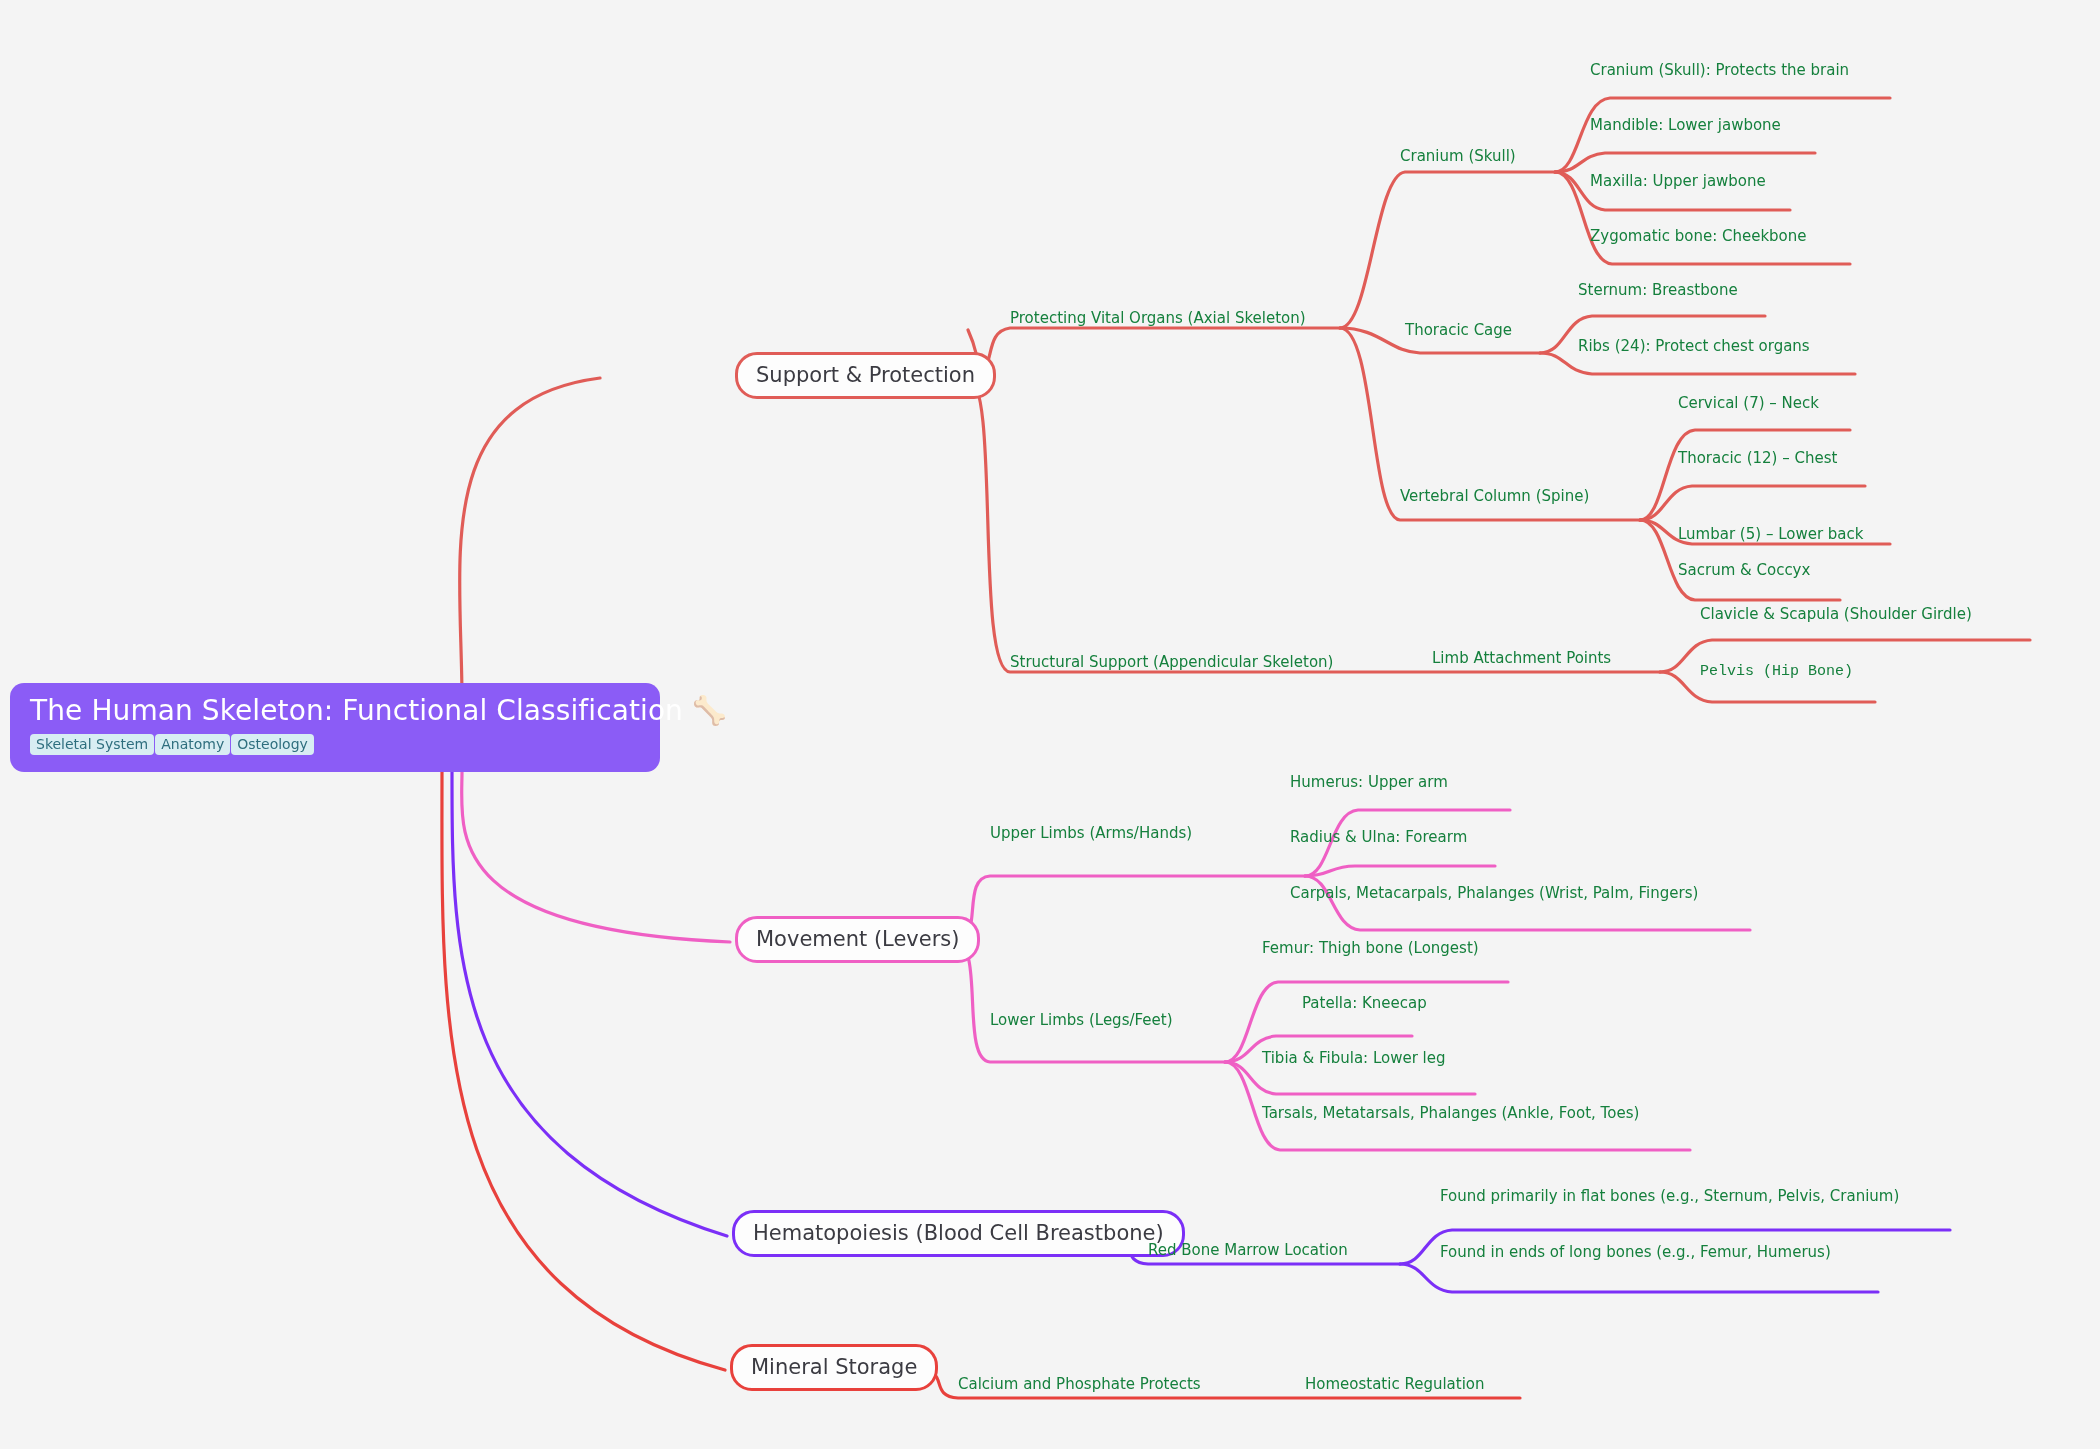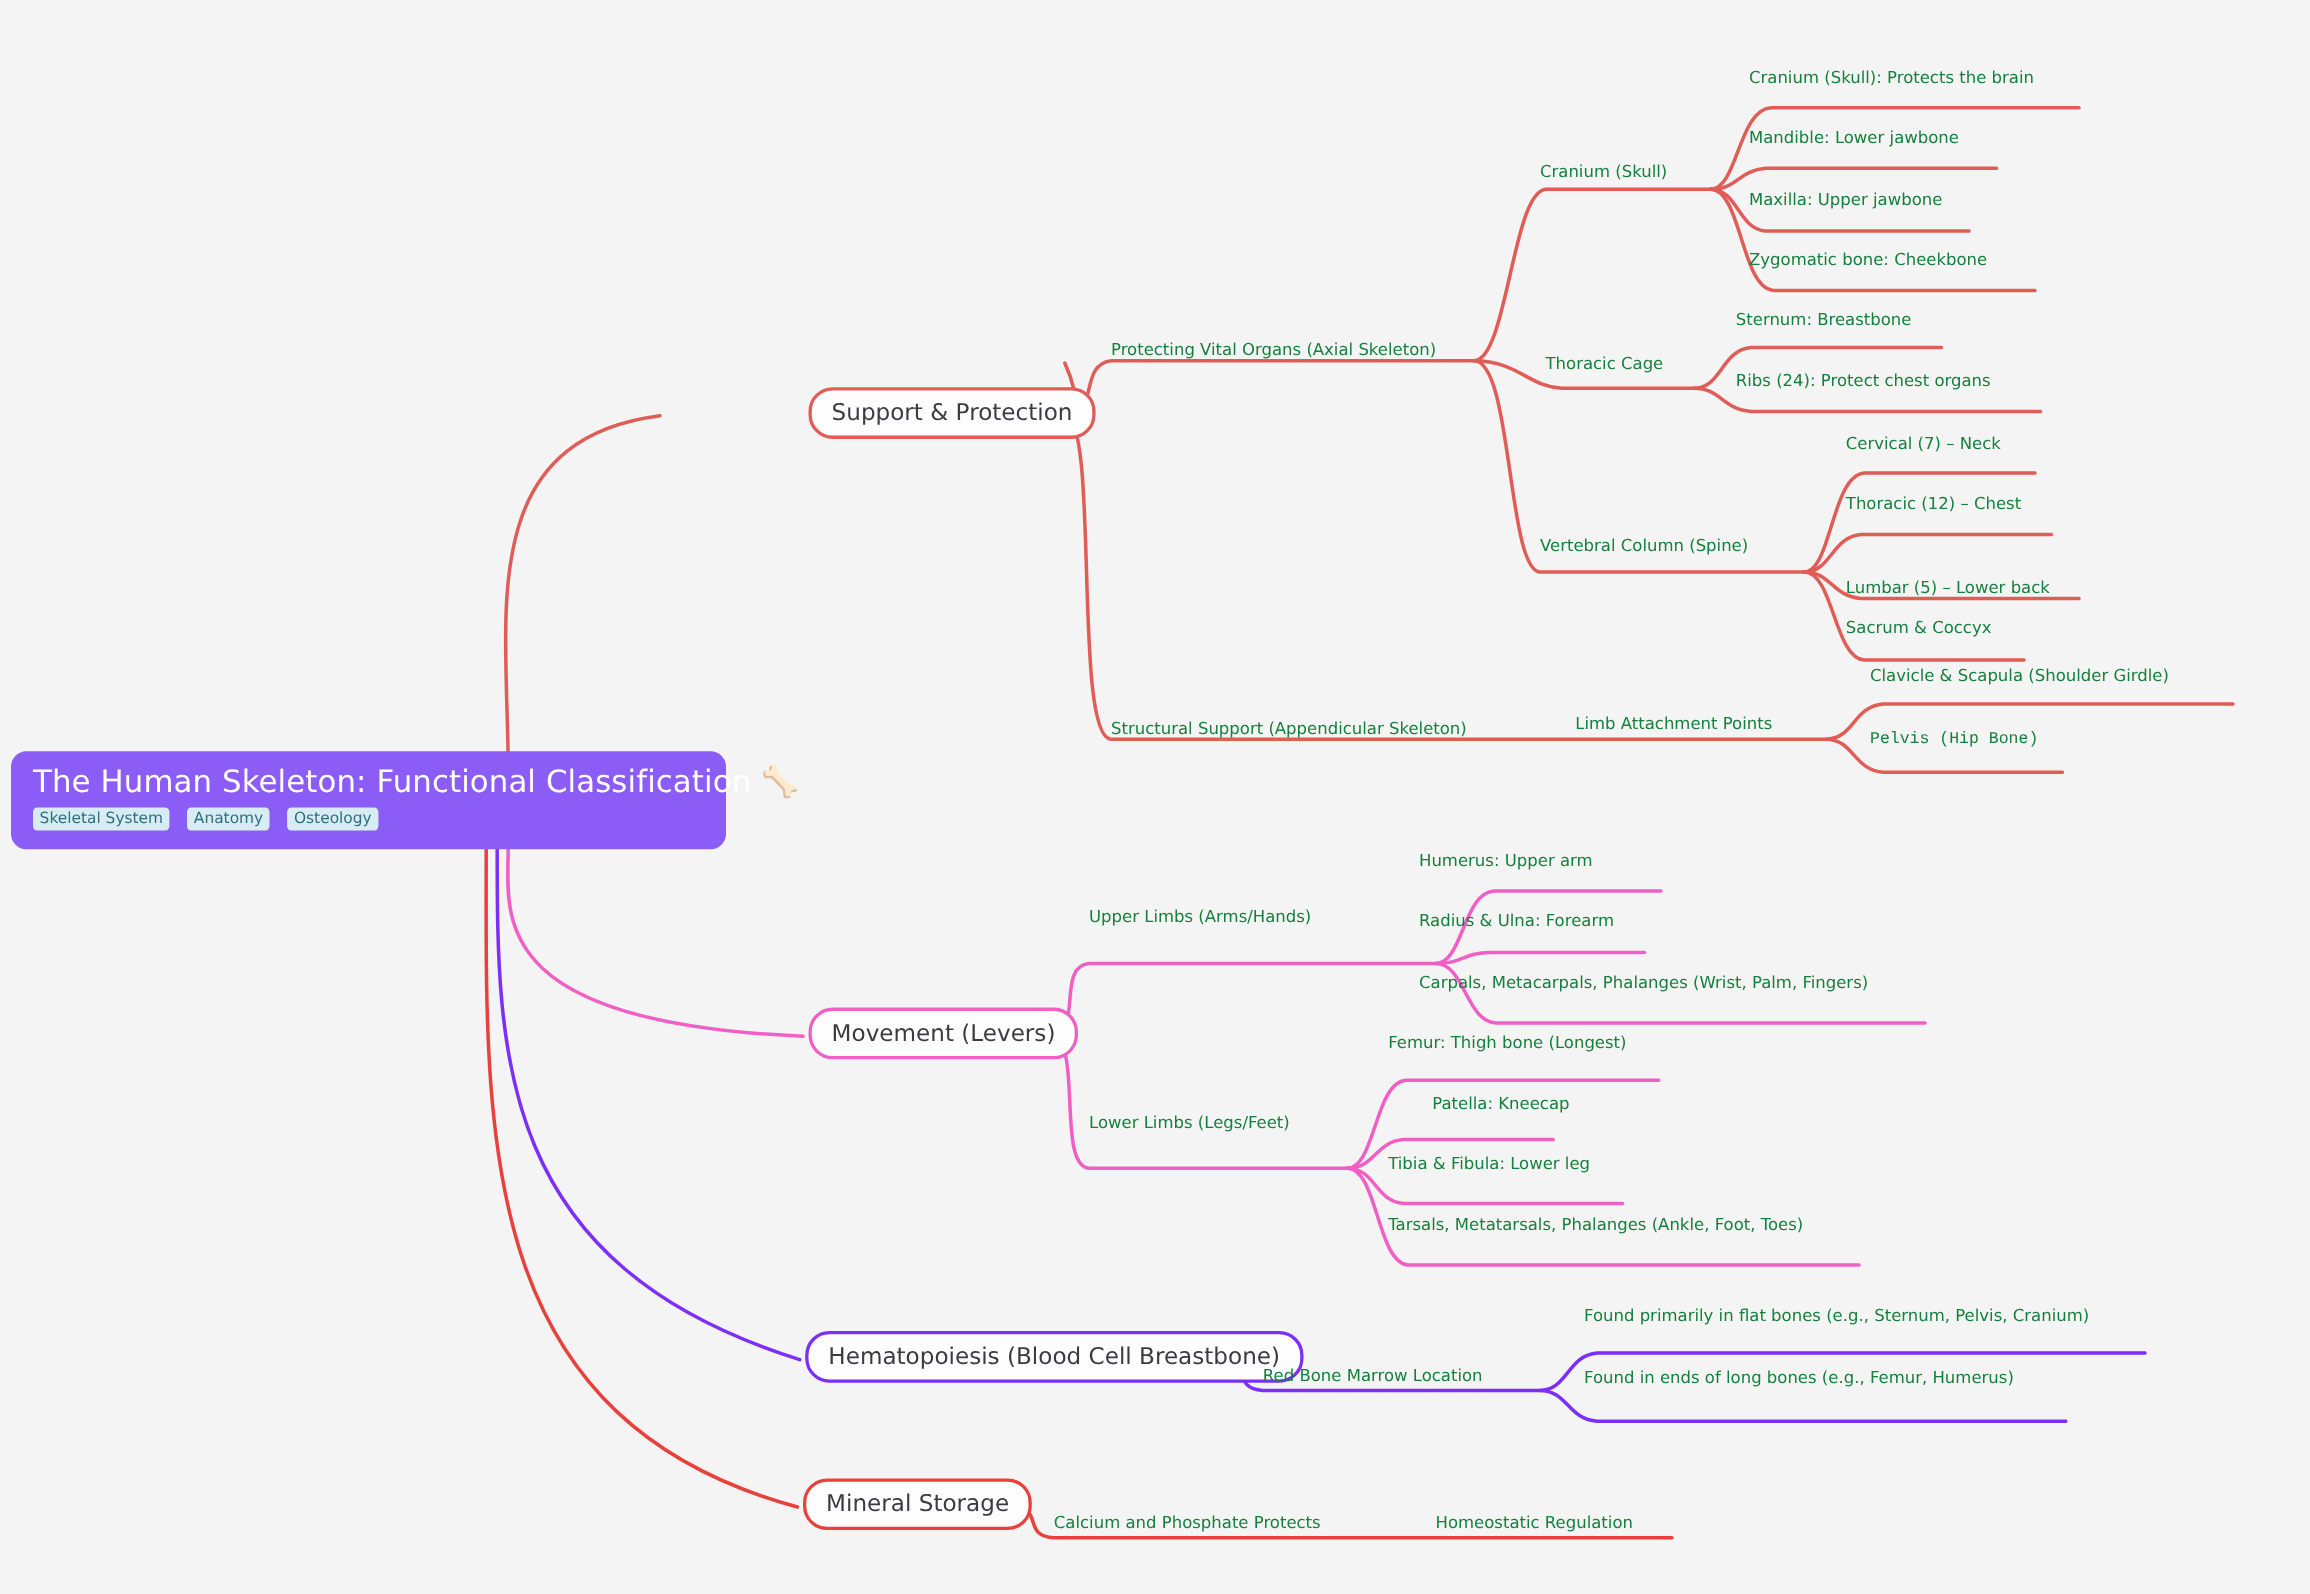--- a/index.html
+++ b/index.html
@@ -33,21 +33,21 @@
     color: #ffffff;
     font-size: 28px;
     font-weight: 400;
     letter-spacing: .1px;
     white-space: nowrap;
     line-height: 1.15;
   }
   #root-tags {
     margin-top: 7px;
     display: flex;
-    gap: 16px;
+    gap: 1px;
     align-items: center;
   }
   .tag {
     background: #d8edf3;
     color: #2e6e7e;
     font-size: 14px;
     border-radius: 4px;
     padding: 1px 6px 2px 6px;
     white-space: nowrap;
     line-height: 1.3;

